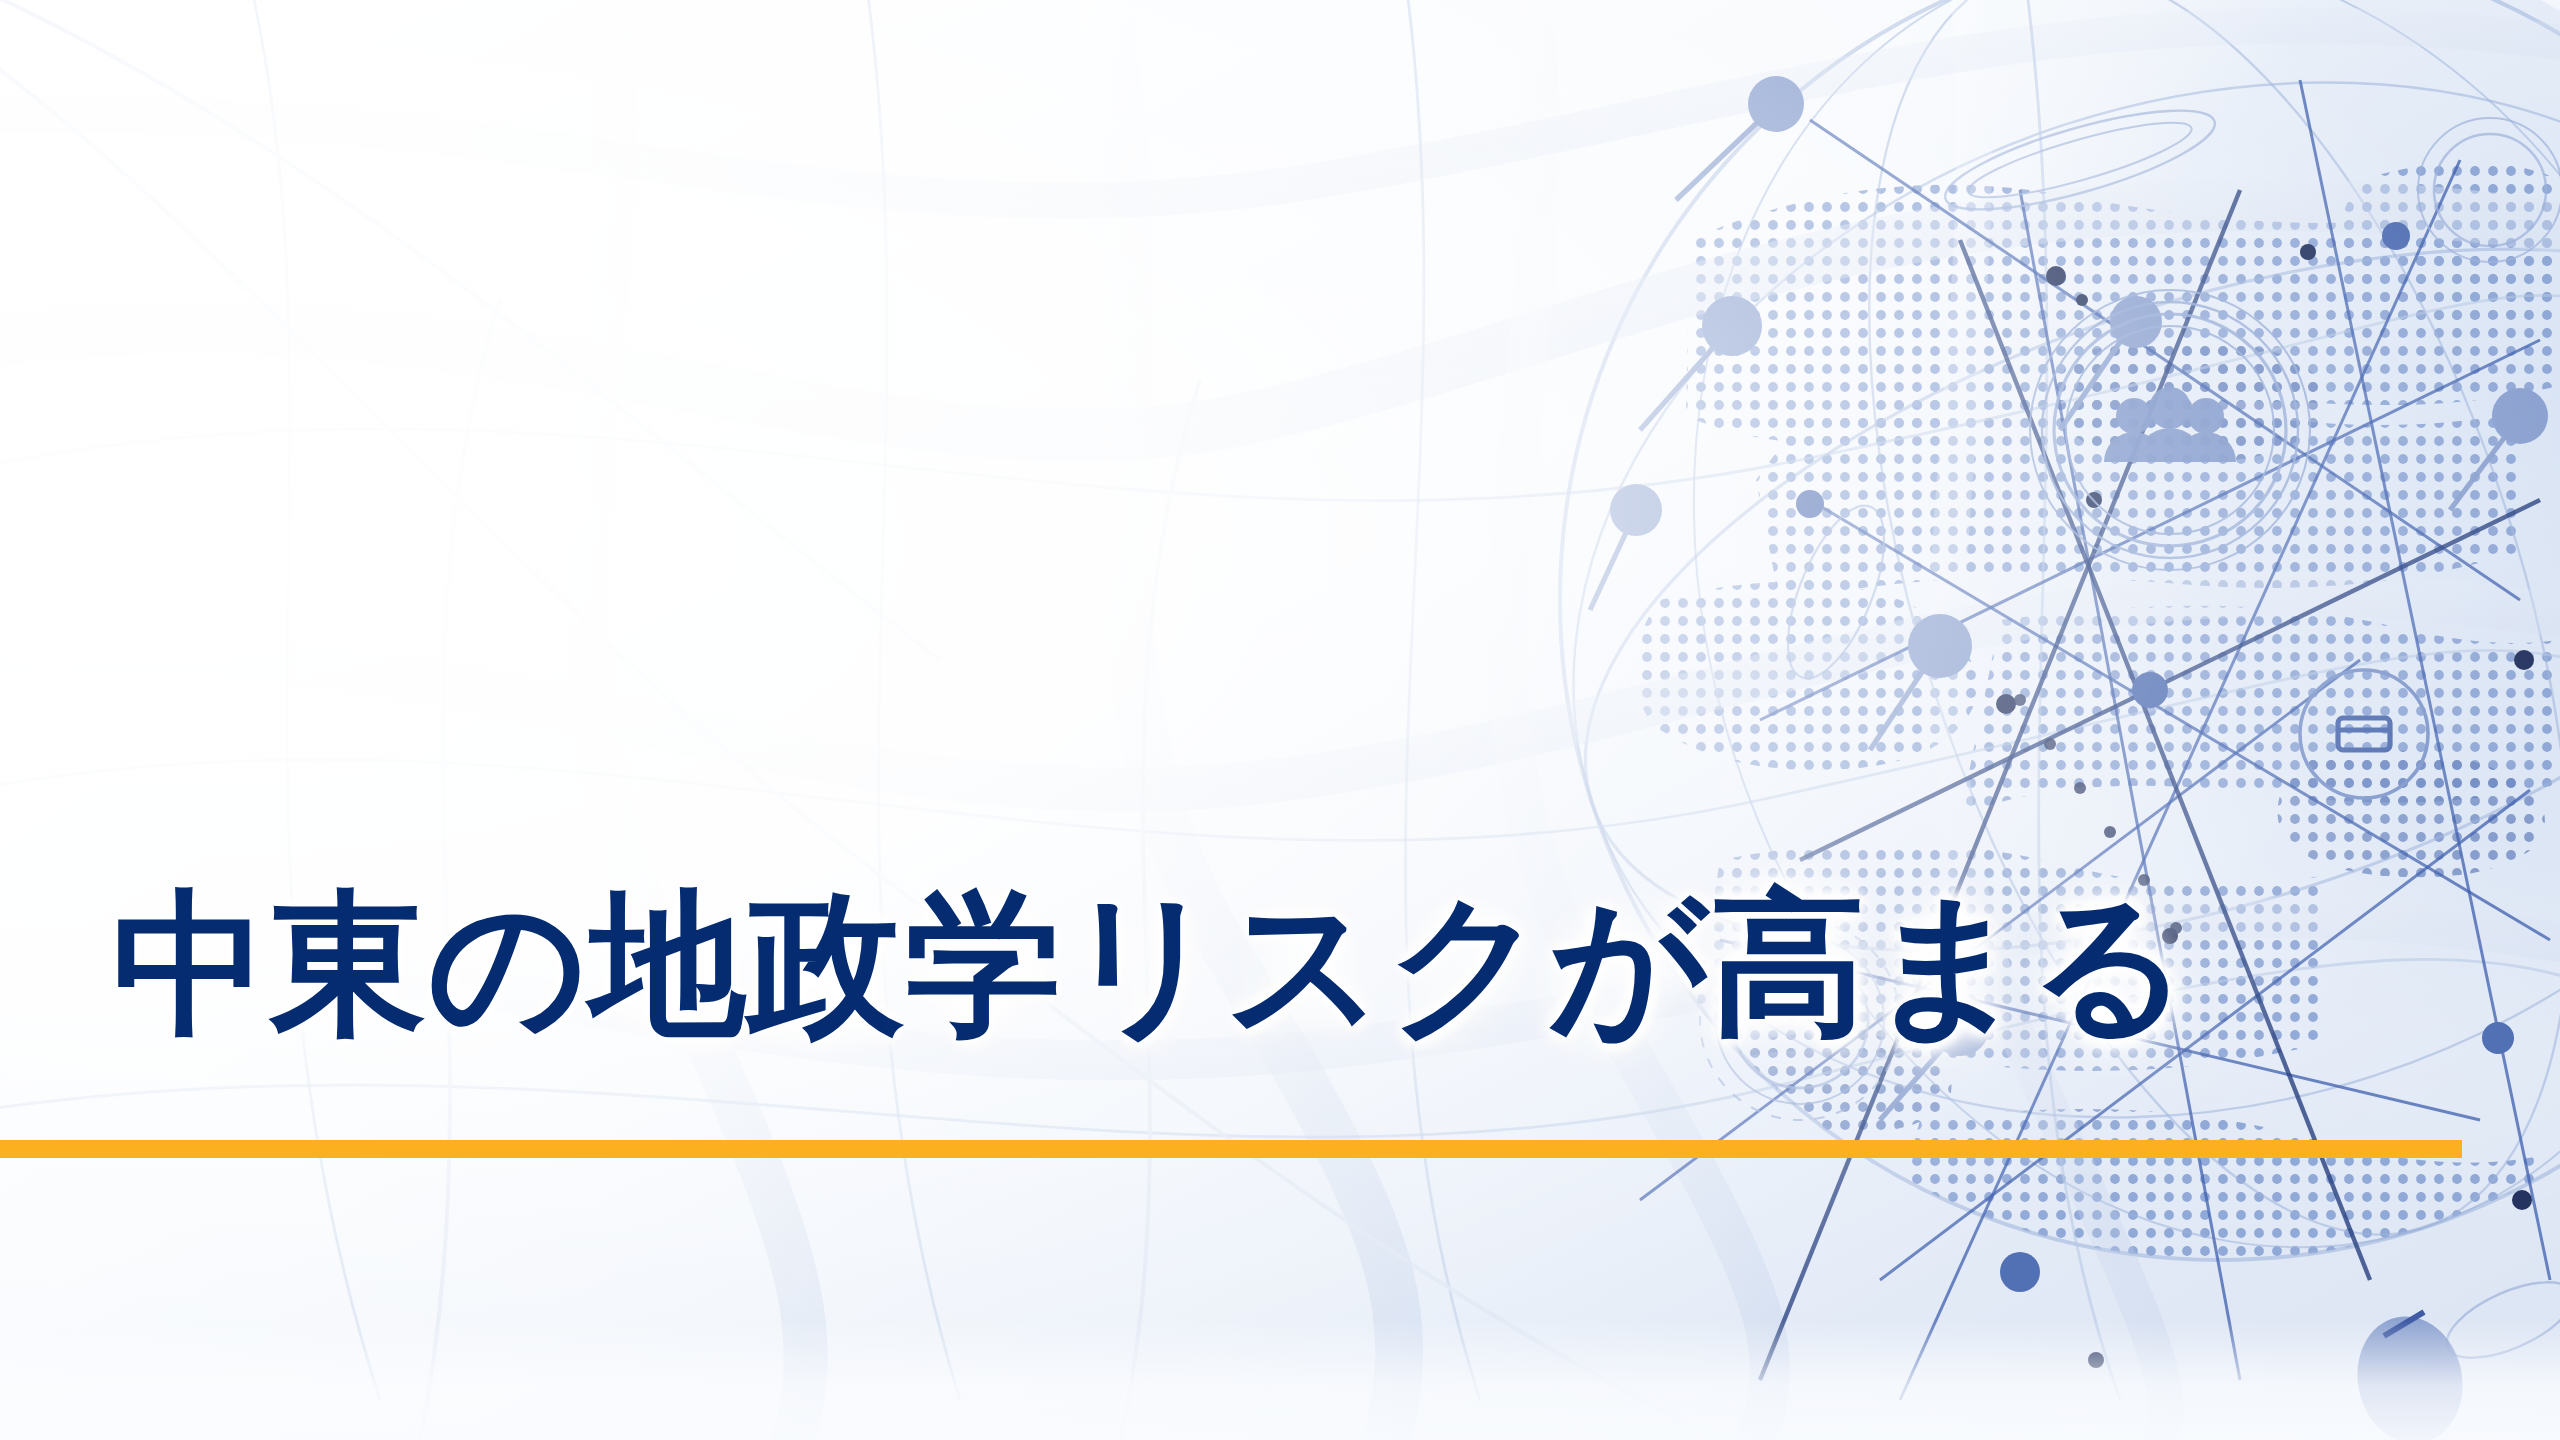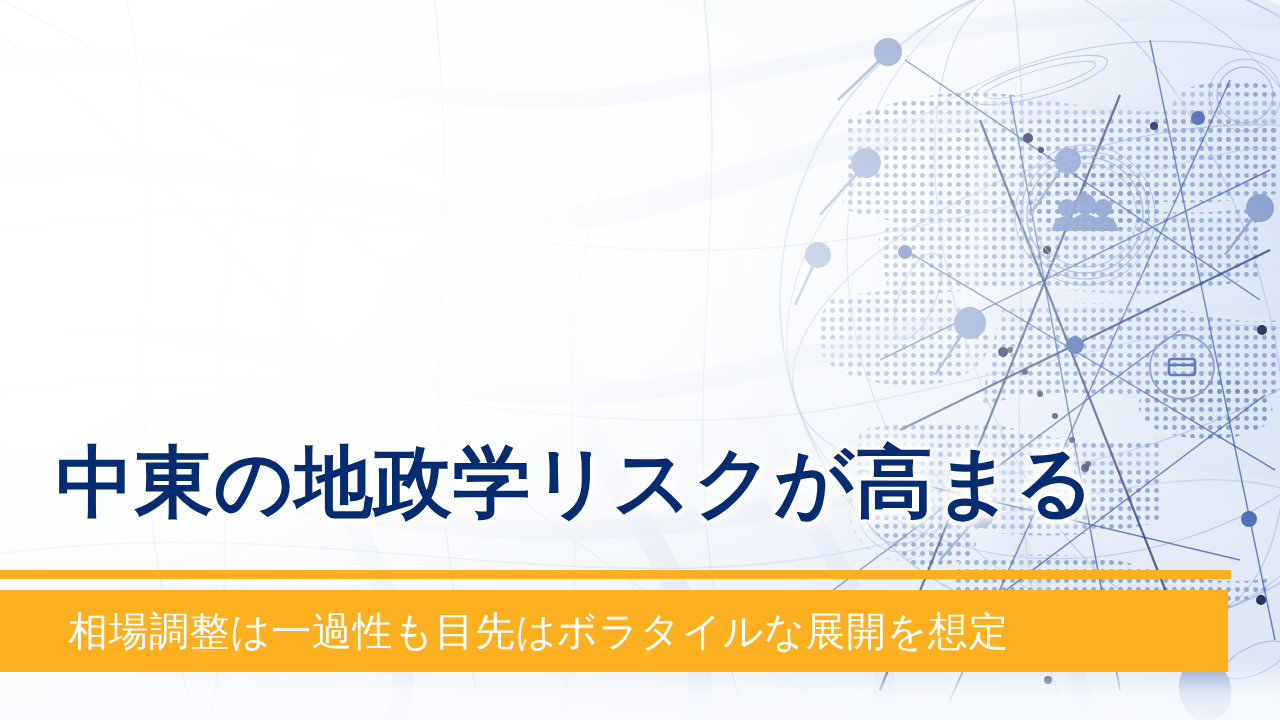--- a/index.html
+++ b/index.html
@@ -264,17 +264,14 @@
     <div class="bg-wash"></div>
     <div class="bg-bottom-fade"></div>
   </div>
 
   <div class="title-wrap">
     <div class="title">中東の地政学リスクが高まる</div>
   </div>
 
   <div class="rule-thin"></div>
 
-  <div class="band">
-    <div class="band-text">相場調整は一過性も目先はボラタイルな展開を想定</div>
-  </div>
 
 </div>
 
 </body></html>

